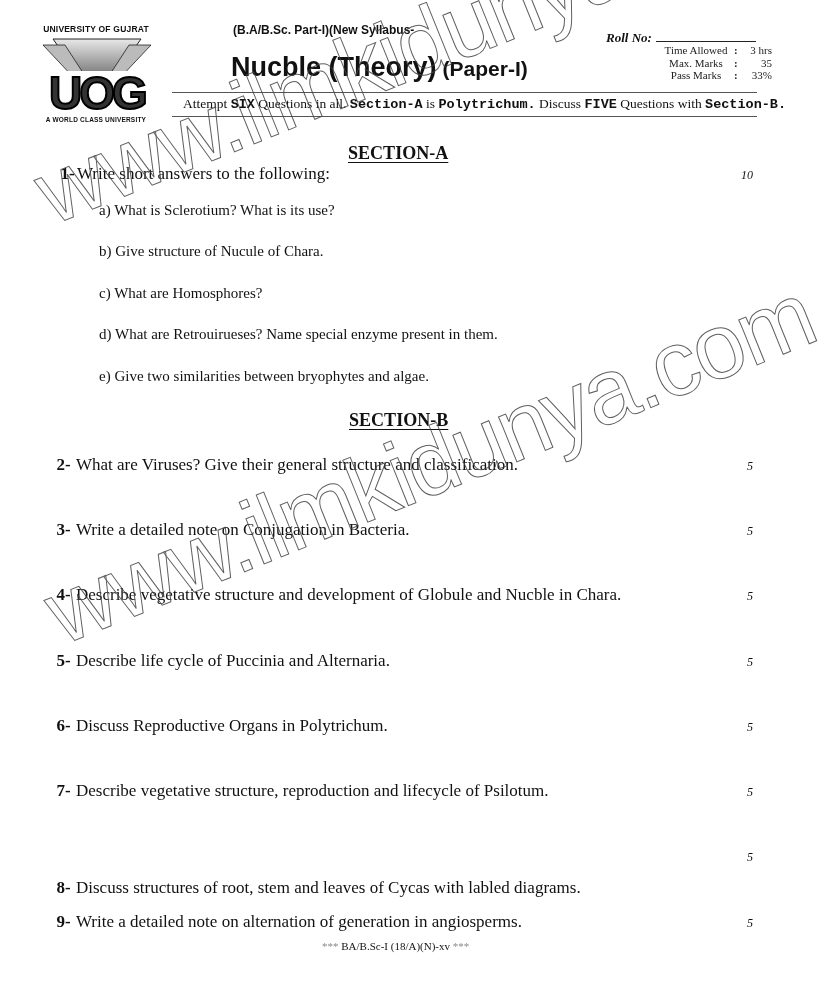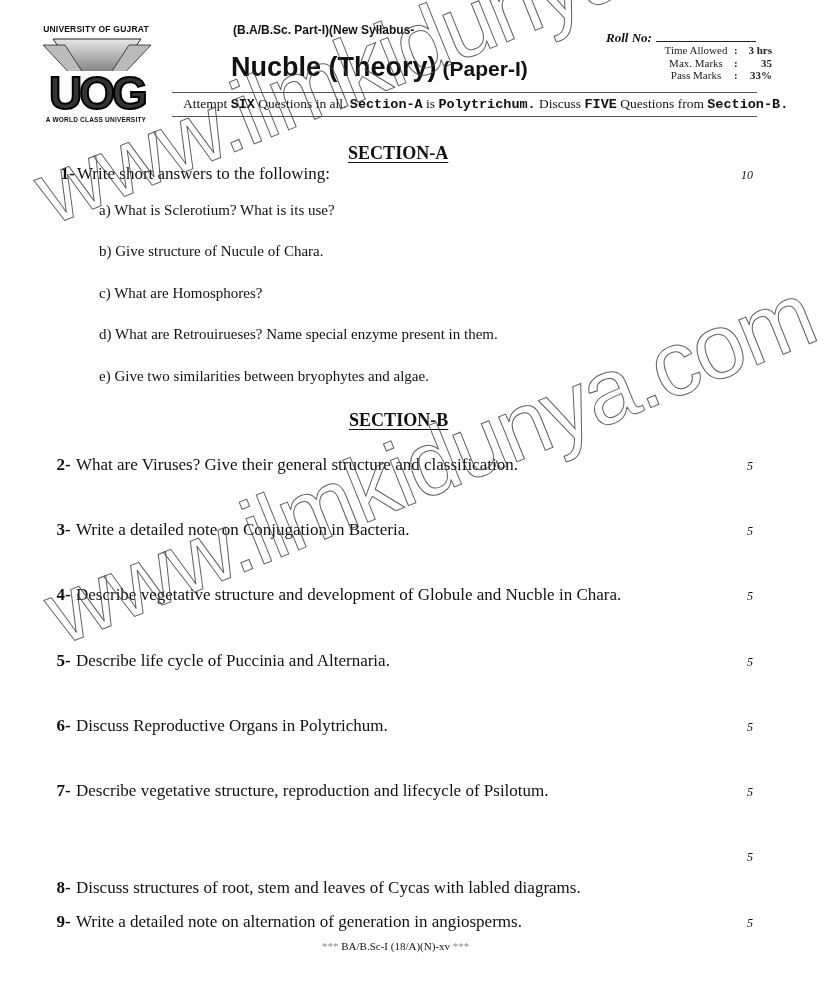--- a/index.html
+++ b/index.html
@@ -13,21 +13,21 @@
   
   .subtitle { left:233px; top:23px; font-family:"Liberation Sans", sans-serif; font-weight:bold; font-size:12px; }
   .title { left:231px; top:52px; font-family:"Liberation Sans", sans-serif; font-weight:bold; font-size:27px; white-space:nowrap; }
   .title .paper { font-size:21px; margin-left:6px; }
   .rollno { left:606px; top:30px; font-style:italic; font-weight:bold; font-size:13px; }
   .rollline { left:656px; top:41px; width:100px; border-top:1.5px solid #222; }
   .meta { left:658px; top:44px; font-size:11px; line-height:12.5px; color:#222; }
   .meta-row { display:flex; }
   .meta-row .k { width:76px;text-align:center; }
   .meta-row .c { width:10px; font-weight:bold; }
-  .meta-row .v { width:28px; text-align:right;font-weight:bold; }
+  .meta-row .v { width:28px; text-align:right; }
   .hr1 { left:172px; top:92px; width:585px; border-top:1px solid #555; }
   .hr2 { left:172px; top:116px; width:585px; border-top:1px solid #555; }
   .instructions { left:183px; top:96px; font-size:13.5px; white-space:nowrap; }
   .instructions b { font-weight:bold;font-family:Liberation Mono, monospace; }
   
   .section-head { font-weight:bold; font-size:19px; text-decoration:underline; text-underline-offset:3px; transform:scaleX(0.95); transform-origin:left; }
   .q-line { font-size:17px; white-space:nowrap;text-align:center; }
   .q-num { font-weight:bold; display:inline-block; width:25px; }
   .marks { font-style:italic; font-size:12px; }
   .sub { font-size:15px; white-space:nowrap; }
@@ -78,21 +78,21 @@
   </div>
   <div class="meta-row">
     <span class="k">Pass Marks</span>
       <span class="c">:</span>
       <span class="v">33%</span>
   </div>
 </div>
 
 <div class="abs hr1"></div>
 <div class="abs instructions">
-  <span>Attempt </span><b>SIX</b><span> Questions in all. </span><b>Section-A</b><span> is </span><b>Polytrichum.</b><span> Discuss </span><b>FIVE</b><span> Questions from </span><b>Section-B.</b>
+  <span>Attempt </span><b>SIX</b><span> Questions in all. </span><b>Section-A</b><span> is </span><b>Polytrichum.</b><span> Discuss </span><b>FIVE</b><span> Questions with </span><b>Section-B.</b>
 </div>
 <div class="abs hr2"></div>
 
 <div class="abs section-head" style="left:348px; top:142px;">SECTION-A</div>
 
 <div class="abs q-line" style="left:58px; top:164px;">
   <span class="q-num" style="width:19px;">1-</span><span>Write short answers to the following:</span>
 </div>
 <div class="abs marks" style="left:741px; top:168px;">10</div>
 

